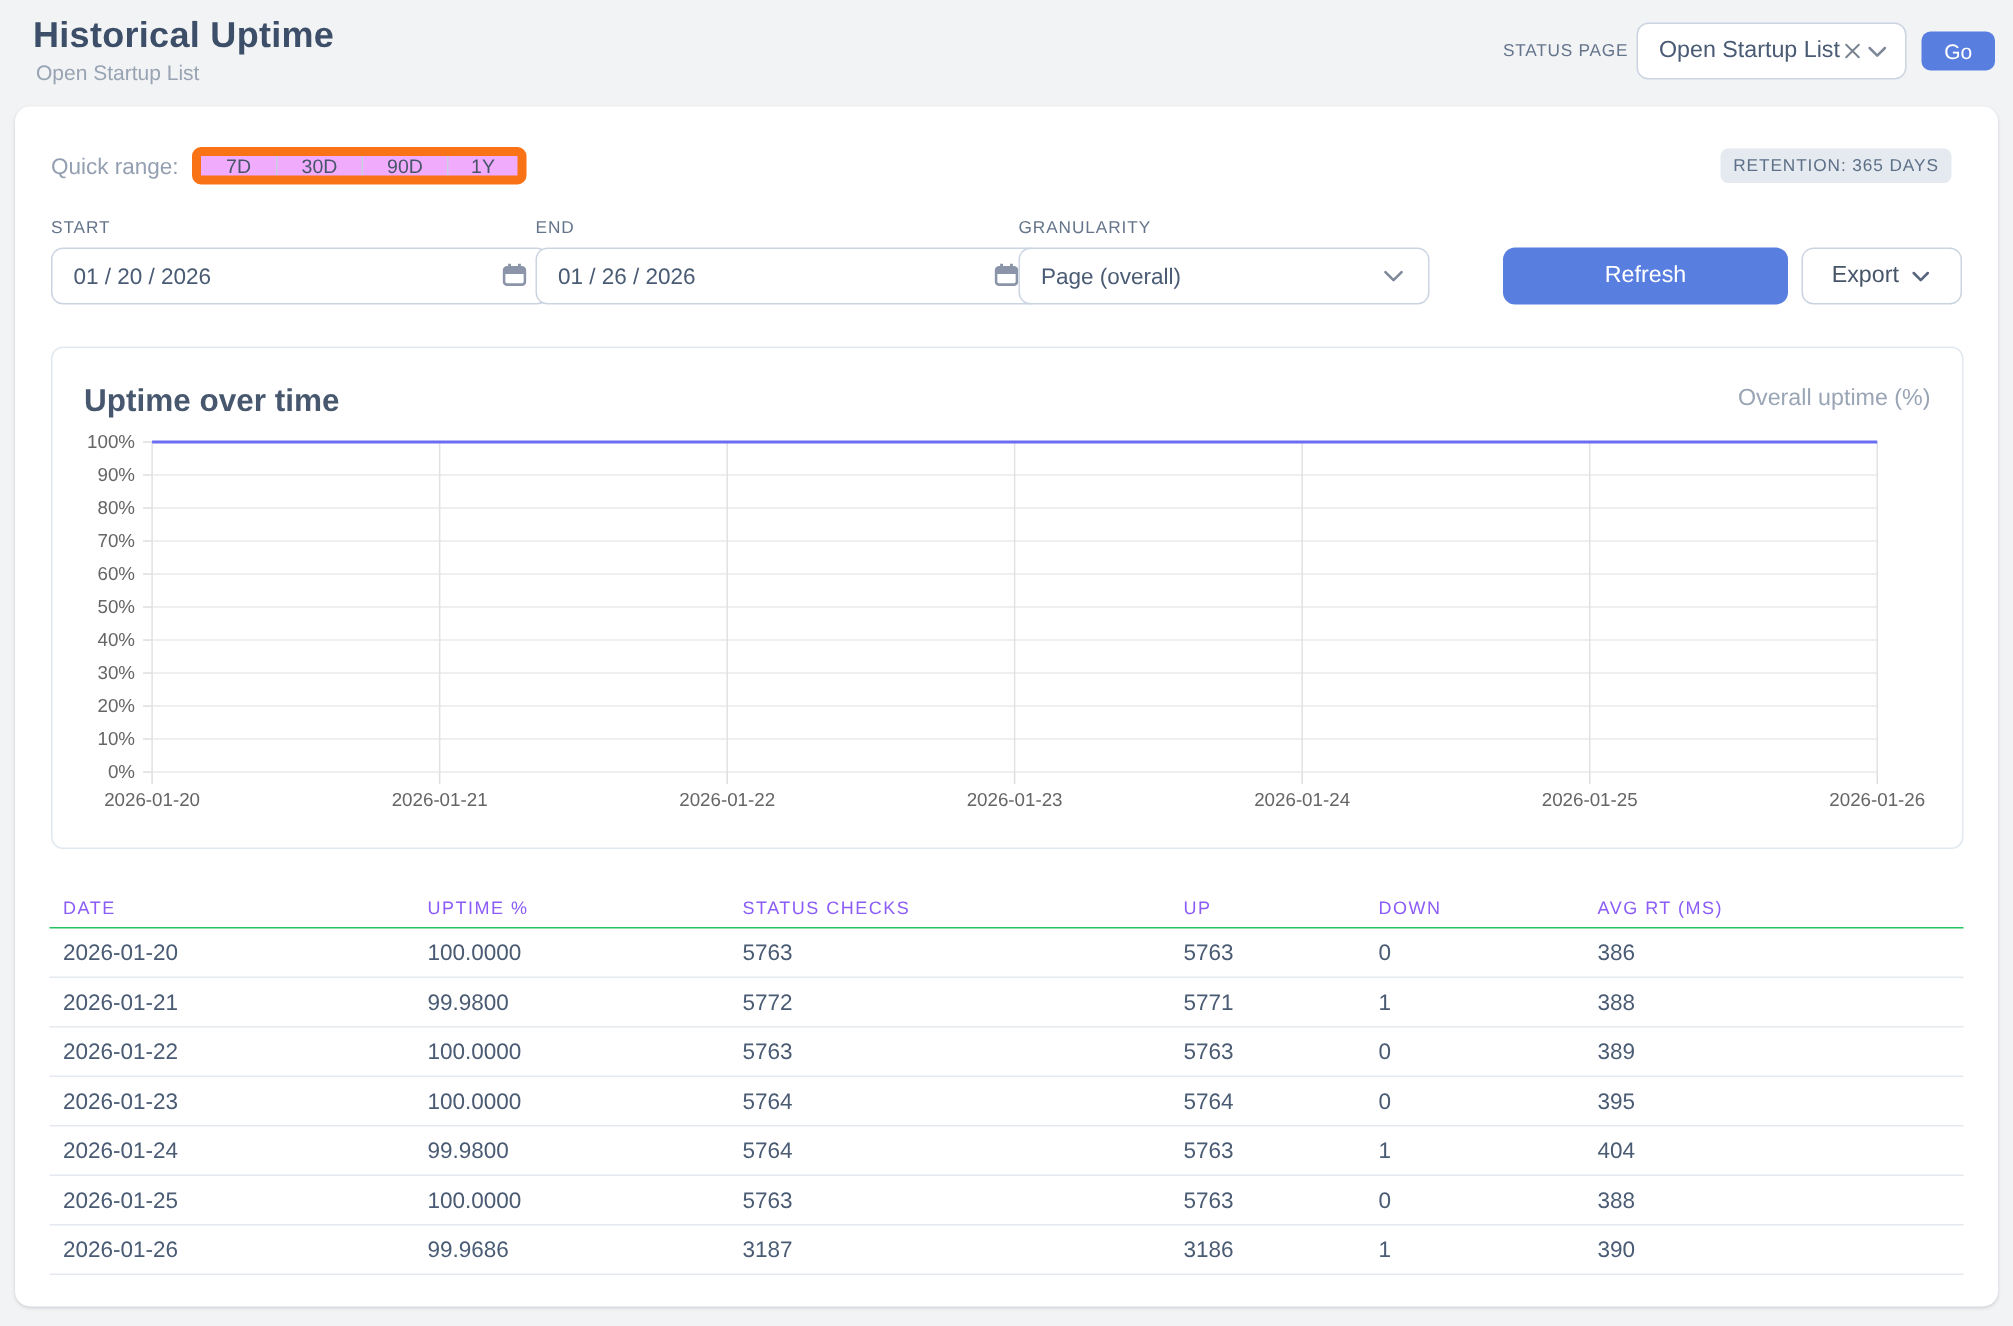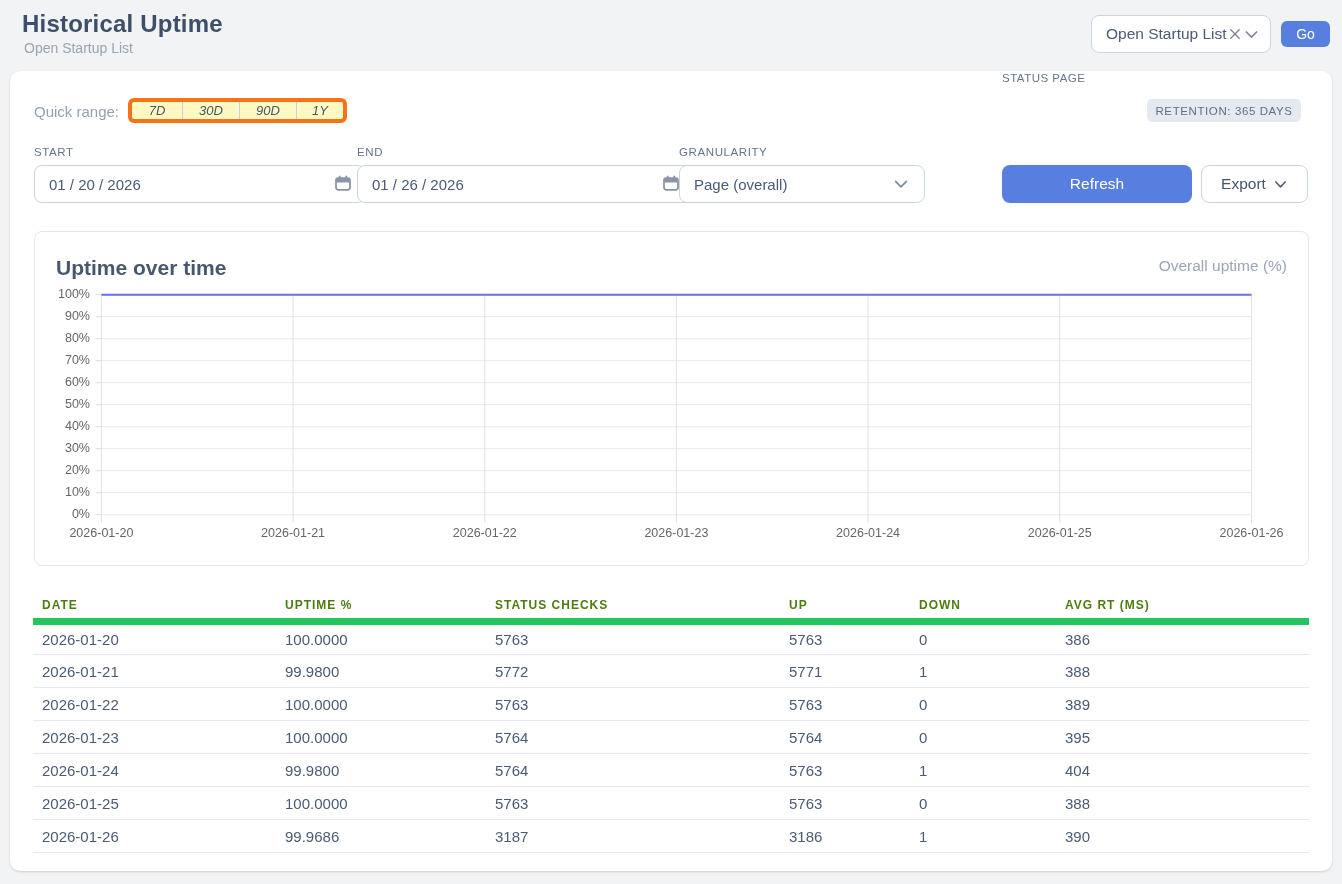--- a/index.html
+++ b/index.html
@@ -1,38 +1,38 @@
 <!DOCTYPE html>
 <html><head>
 <meta charset="utf-8">
 <style>
 * { margin:0; padding:0; box-sizing:border-box; }
 html,body { width:1342px; height:884px; background:#f2f3f5; font-family:"Liberation Sans", sans-serif; overflow:hidden; position:relative; }
 .abs { position:absolute; }
 .h1 { left:22px; top:10px; font-size:24px; font-weight:700; color:#3d4e68; letter-spacing:0.2px; }
 .sub { left:24px; top:40px; font-size:14px; color:#98a4b3; }
-.statuslabel { left:1002px; top:28px; font-size:11.5px; color:#64748b; letter-spacing:0.5px;margin-top:44px; }
+.statuslabel { left:1002px; top:28px; font-size:11.5px; color:#64748b; letter-spacing:0.5px; }
 .topselect { left:1091px; top:15px; width:180px; height:38px; background:#fff; border:1px solid #cbd5e1; border-radius:8px; display:flex; align-items:center; padding:0 10px 0 14px; }
 .topselect .txt { font-size:15.5px; color:#4a5b74; }
 .gobtn { left:1281px; top:21px; width:49px; height:26px; background:#587fe0; border-radius:6px; color:#fff; font-size:14px; display:flex; align-items:center; justify-content:center; }
 .card { left:10px; top:71px; width:1322px; height:800px; background:#fff; border-radius:10px; box-shadow:0 1px 2px rgba(16,24,40,.06), 0 1px 3px rgba(16,24,40,.1); }
 .qlabel { left:34px; top:103px; font-size:15px; color:#94a0b1; }
-.seg { left:128px; top:98px; height:25px; display:flex; border:4px solid #f97316; border-radius:6px; overflow:hidden; background:#fef9c3;font-style:italic; }
+.seg { left:128px; top:98px; height:25px; display:flex; border:6px solid #f97316; border-radius:6px; overflow:hidden; background:#f0abfc; }
 .seg div { font-size:13px; color:#475569; display:flex; align-items:center; justify-content:center; border-left:1px solid #c6d0de; }
 .seg div:first-child { border-left:none; }
 .badge { left:1147px; top:99px; width:154px; height:23px; background:#e5e9f0; border-radius:5px; display:flex; align-items:center; justify-content:center; font-size:11.5px; color:#5d7088; letter-spacing:0.6px; }
 .flabel { font-size:11.5px; color:#64748b; letter-spacing:0.6px; top:146px; }
 .field { top:165px; height:38px; background:#fff; border:1px solid #cbd5e1; border-radius:8px; display:flex; align-items:center; padding:0 14px; font-size:15px; color:#4a5b74; }
 .refresh { left:1002px; top:165px; width:190px; height:38px; background:#587fe0; border-radius:8px; color:#fff; font-size:15.5px; display:flex; align-items:center; justify-content:center; }
 .export { left:1201px; top:165px; width:107px; height:38px; background:#fff; border:1px solid #cbd5e1; border-radius:8px; color:#475569; font-size:15.5px; display:flex; align-items:center; justify-content:center; gap:7px; }
 .chartcard { left:34px; top:231px; width:1275px; height:335px; border:1px solid #e2e8f0; border-radius:8px; background:#fff; }
 .ctitle { left:56px; top:256px; font-size:21px; font-weight:700; color:#47586e; }
 .crt { right:55px; top:257px; font-size:15.5px; color:#9aa5b5; }
 table.tbl { position:absolute; left:33px; top:590px; width:1276px; border-collapse:collapse; table-layout:fixed; }
-table.tbl th { font-size:12px; color:#4d7c0f; letter-spacing:1px; font-weight:700; text-align:left; padding:8px 0 6px 9px; border-bottom:7px solid #22c55e; }
+table.tbl th { font-size:12px; color:#8b5cf6; letter-spacing:1px; font-weight:400; text-align:left; padding:8px 0 6px 9px; border-bottom:1px solid #22c55e; }
 table.tbl td { font-size:15px; color:#4a5b74; text-align:left; padding:0 0 0 9px; height:33px; border-bottom:1px solid #e5eaf0; }
 </style>
 </head>
 <body>
 <div class="abs card"></div>
 
 <div class="abs h1">Historical Uptime</div>
 <div class="abs sub">Open Startup List</div>
 <div class="abs statuslabel">STATUS PAGE</div>
 <div class="abs topselect">
@@ -66,21 +66,21 @@
       <path d="M1 7.6 V5.4 a2.2 2.2 0 0 1 2.2 -2.2 h9.6 a2.2 2.2 0 0 1 2.2 2.2 V7.6 Z" fill="#8b94a8"></path>
     </svg>
 </div>
 <div class="abs field" style="left:357px; width:337px;">01 / 26 / 2026
   <svg style="margin-left:auto; position:relative; top:-1.5px" width="16" height="16" viewBox="0 0 16 16">
       <path d="M4.7 0.8 V3.4 M11.3 0.8 V3.4" stroke="#8b94a8" stroke-width="1.9"></path>
       <rect x="1" y="3.2" width="14" height="11.6" rx="2.2" fill="none" stroke="#8b94a8" stroke-width="1.8"></rect>
       <path d="M1 7.6 V5.4 a2.2 2.2 0 0 1 2.2 -2.2 h9.6 a2.2 2.2 0 0 1 2.2 2.2 V7.6 Z" fill="#8b94a8"></path>
     </svg>
 </div>
-<div class="abs field" style="left:679px; width:246px;">Page (overall)
+<div class="abs field" style="left:679px; width:274px;">Page (overall)
   <svg style="margin-left:auto" width="18" height="18" viewBox="0 0 18 18">
       <path d="M3.6 6.4 9 11.8 14.4 6.4" fill="none" stroke="#7d8899" stroke-width="1.7" stroke-linecap="round" stroke-linejoin="round"></path>
     </svg>
 </div>
 <div class="abs refresh">Refresh</div>
 <div class="abs export">Export
   <svg width="15" height="15" viewBox="0 0 15 15">
       <path d="M2.8 5 7.5 9.8 12.2 5" fill="none" stroke="#56657c" stroke-width="1.7" stroke-linecap="round" stroke-linejoin="round"></path>
     </svg>
 </div>

